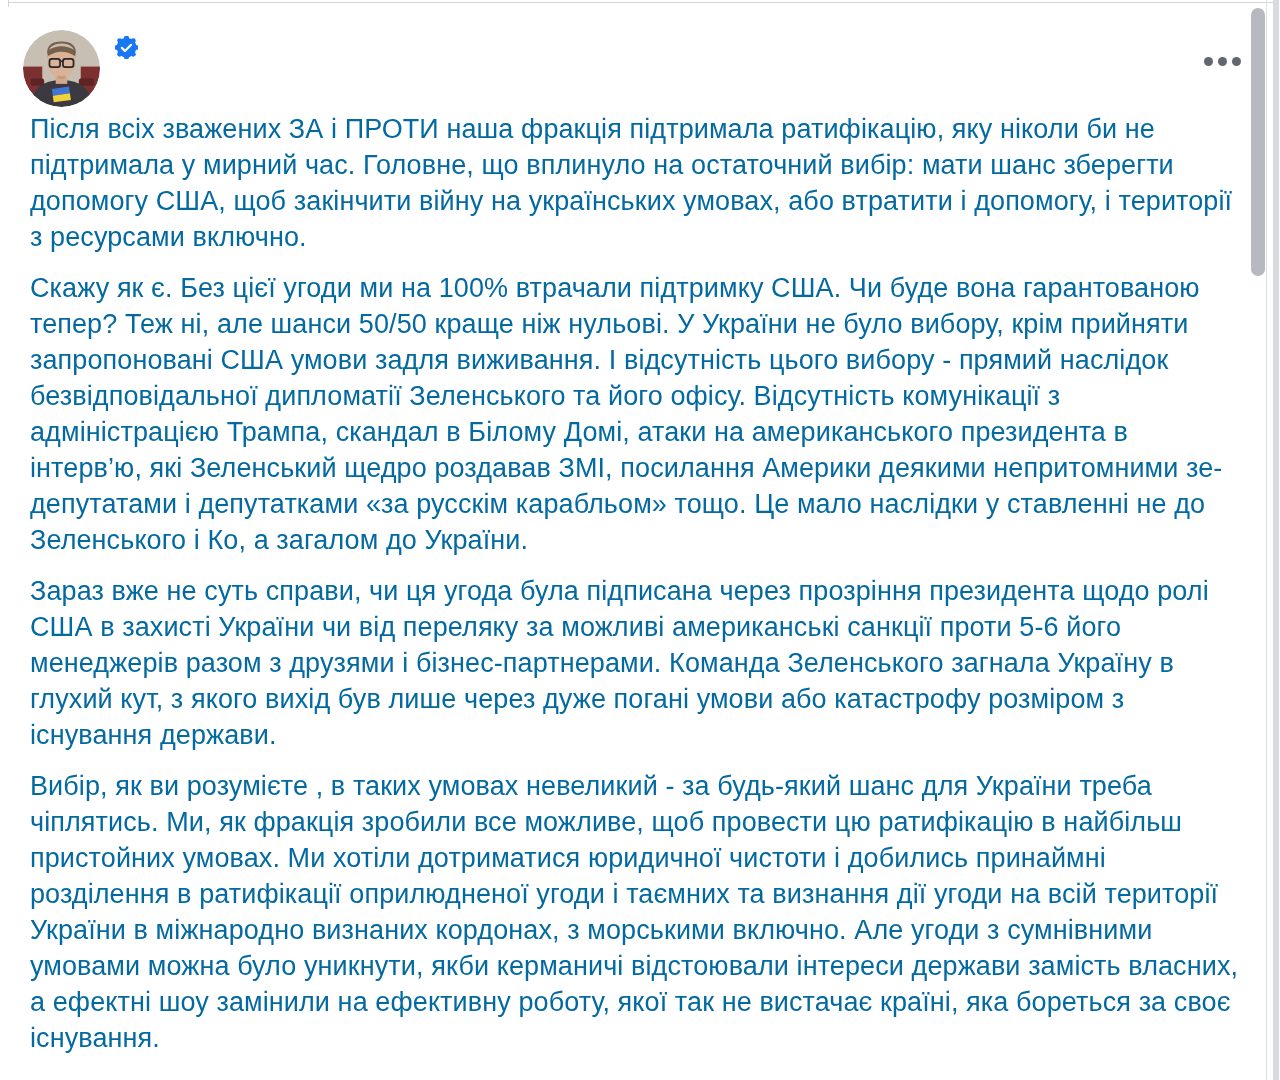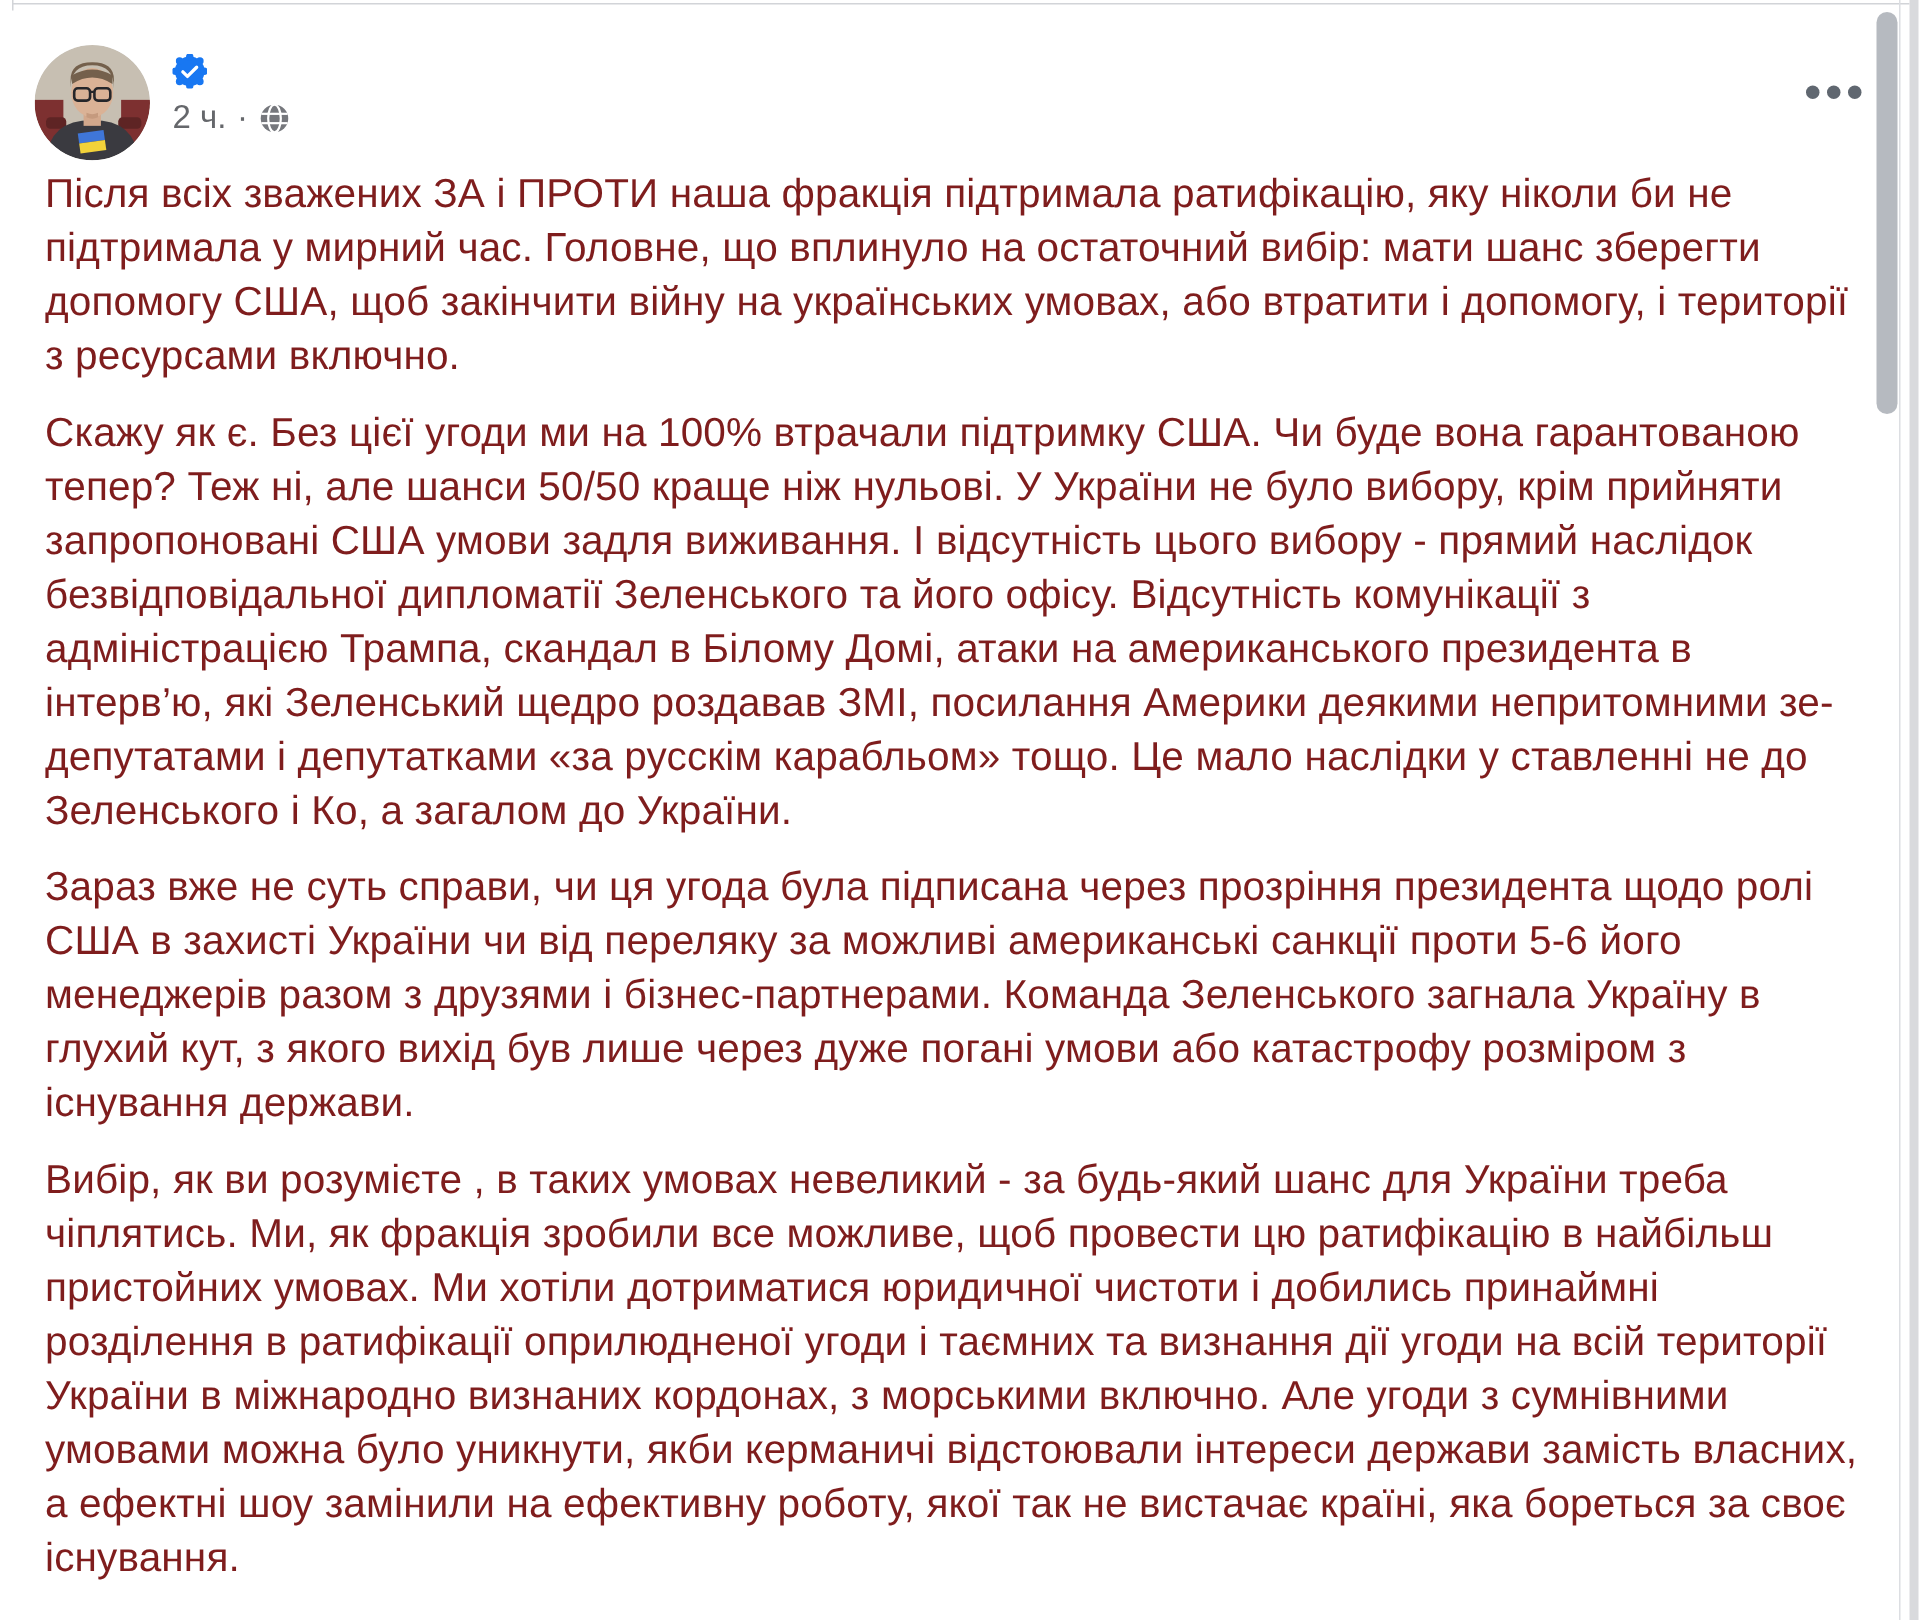--- a/index.html
+++ b/index.html
@@ -78,21 +78,21 @@
     border-radius: 50%;
     background: #606770;
   }
   
   .post-body {
     position: absolute;
     top: 111px; left: 30px;
     width: 1213px;
     font-size: 27px;
     line-height: 36px;
-    color: #7f1d1d;
+    color: #0369a1;
     letter-spacing: 0.1px;
   }
   .post-body p { margin-bottom: 15px; }
   
   .content-right-border {
     position: absolute;
     top: 0; left: 1266px;
     width: 1px; height: 1080px;
     background: #dcdee2;
   }
@@ -160,30 +160,20 @@
             <circle cx="12" cy="22" r="2.6" fill="#1877F2"></circle>
             <circle cx="4.93" cy="19.07" r="2.6" fill="#1877F2"></circle>
             <circle cx="2" cy="12" r="2.6" fill="#1877F2"></circle>
             <circle cx="4.93" cy="4.93" r="2.6" fill="#1877F2"></circle>
             <circle cx="12" cy="2" r="2.6" fill="#1877F2"></circle>
             <circle cx="19.07" cy="4.93" r="2.6" fill="#1877F2"></circle>
             <path d="M7.2 12.4 l3.2 3.2 l6.4 -6.4" fill="none" stroke="#ffffff" stroke-width="2.3" stroke-linecap="round" stroke-linejoin="round"></path>
           </g>
         </svg>
       </div>
-      <div class="time-row">
-        <span class="timestamp">2 ч.</span>
-        <span class="dot-sep">·</span>
-        <svg class="globe-icon" viewBox="0 0 24 24">
-          <circle cx="12" cy="12" r="10" fill="#75777c"></circle>
-          <ellipse cx="12" cy="12" rx="4.6" ry="10" fill="none" stroke="#ffffff" stroke-width="1.6"></ellipse>
-          <line x1="2.5" y1="8.6" x2="21.5" y2="8.6" stroke="#ffffff" stroke-width="1.6"></line>
-          <line x1="2.5" y1="15.4" x2="21.5" y2="15.4" stroke="#ffffff" stroke-width="1.6"></line>
-        </svg>
-      </div>
     </div>
   </div>
 
   <div class="more-options">
     <span class="dot"></span>
     <span class="dot"></span>
     <span class="dot"></span>
   </div>
 
   <div class="post-body">

